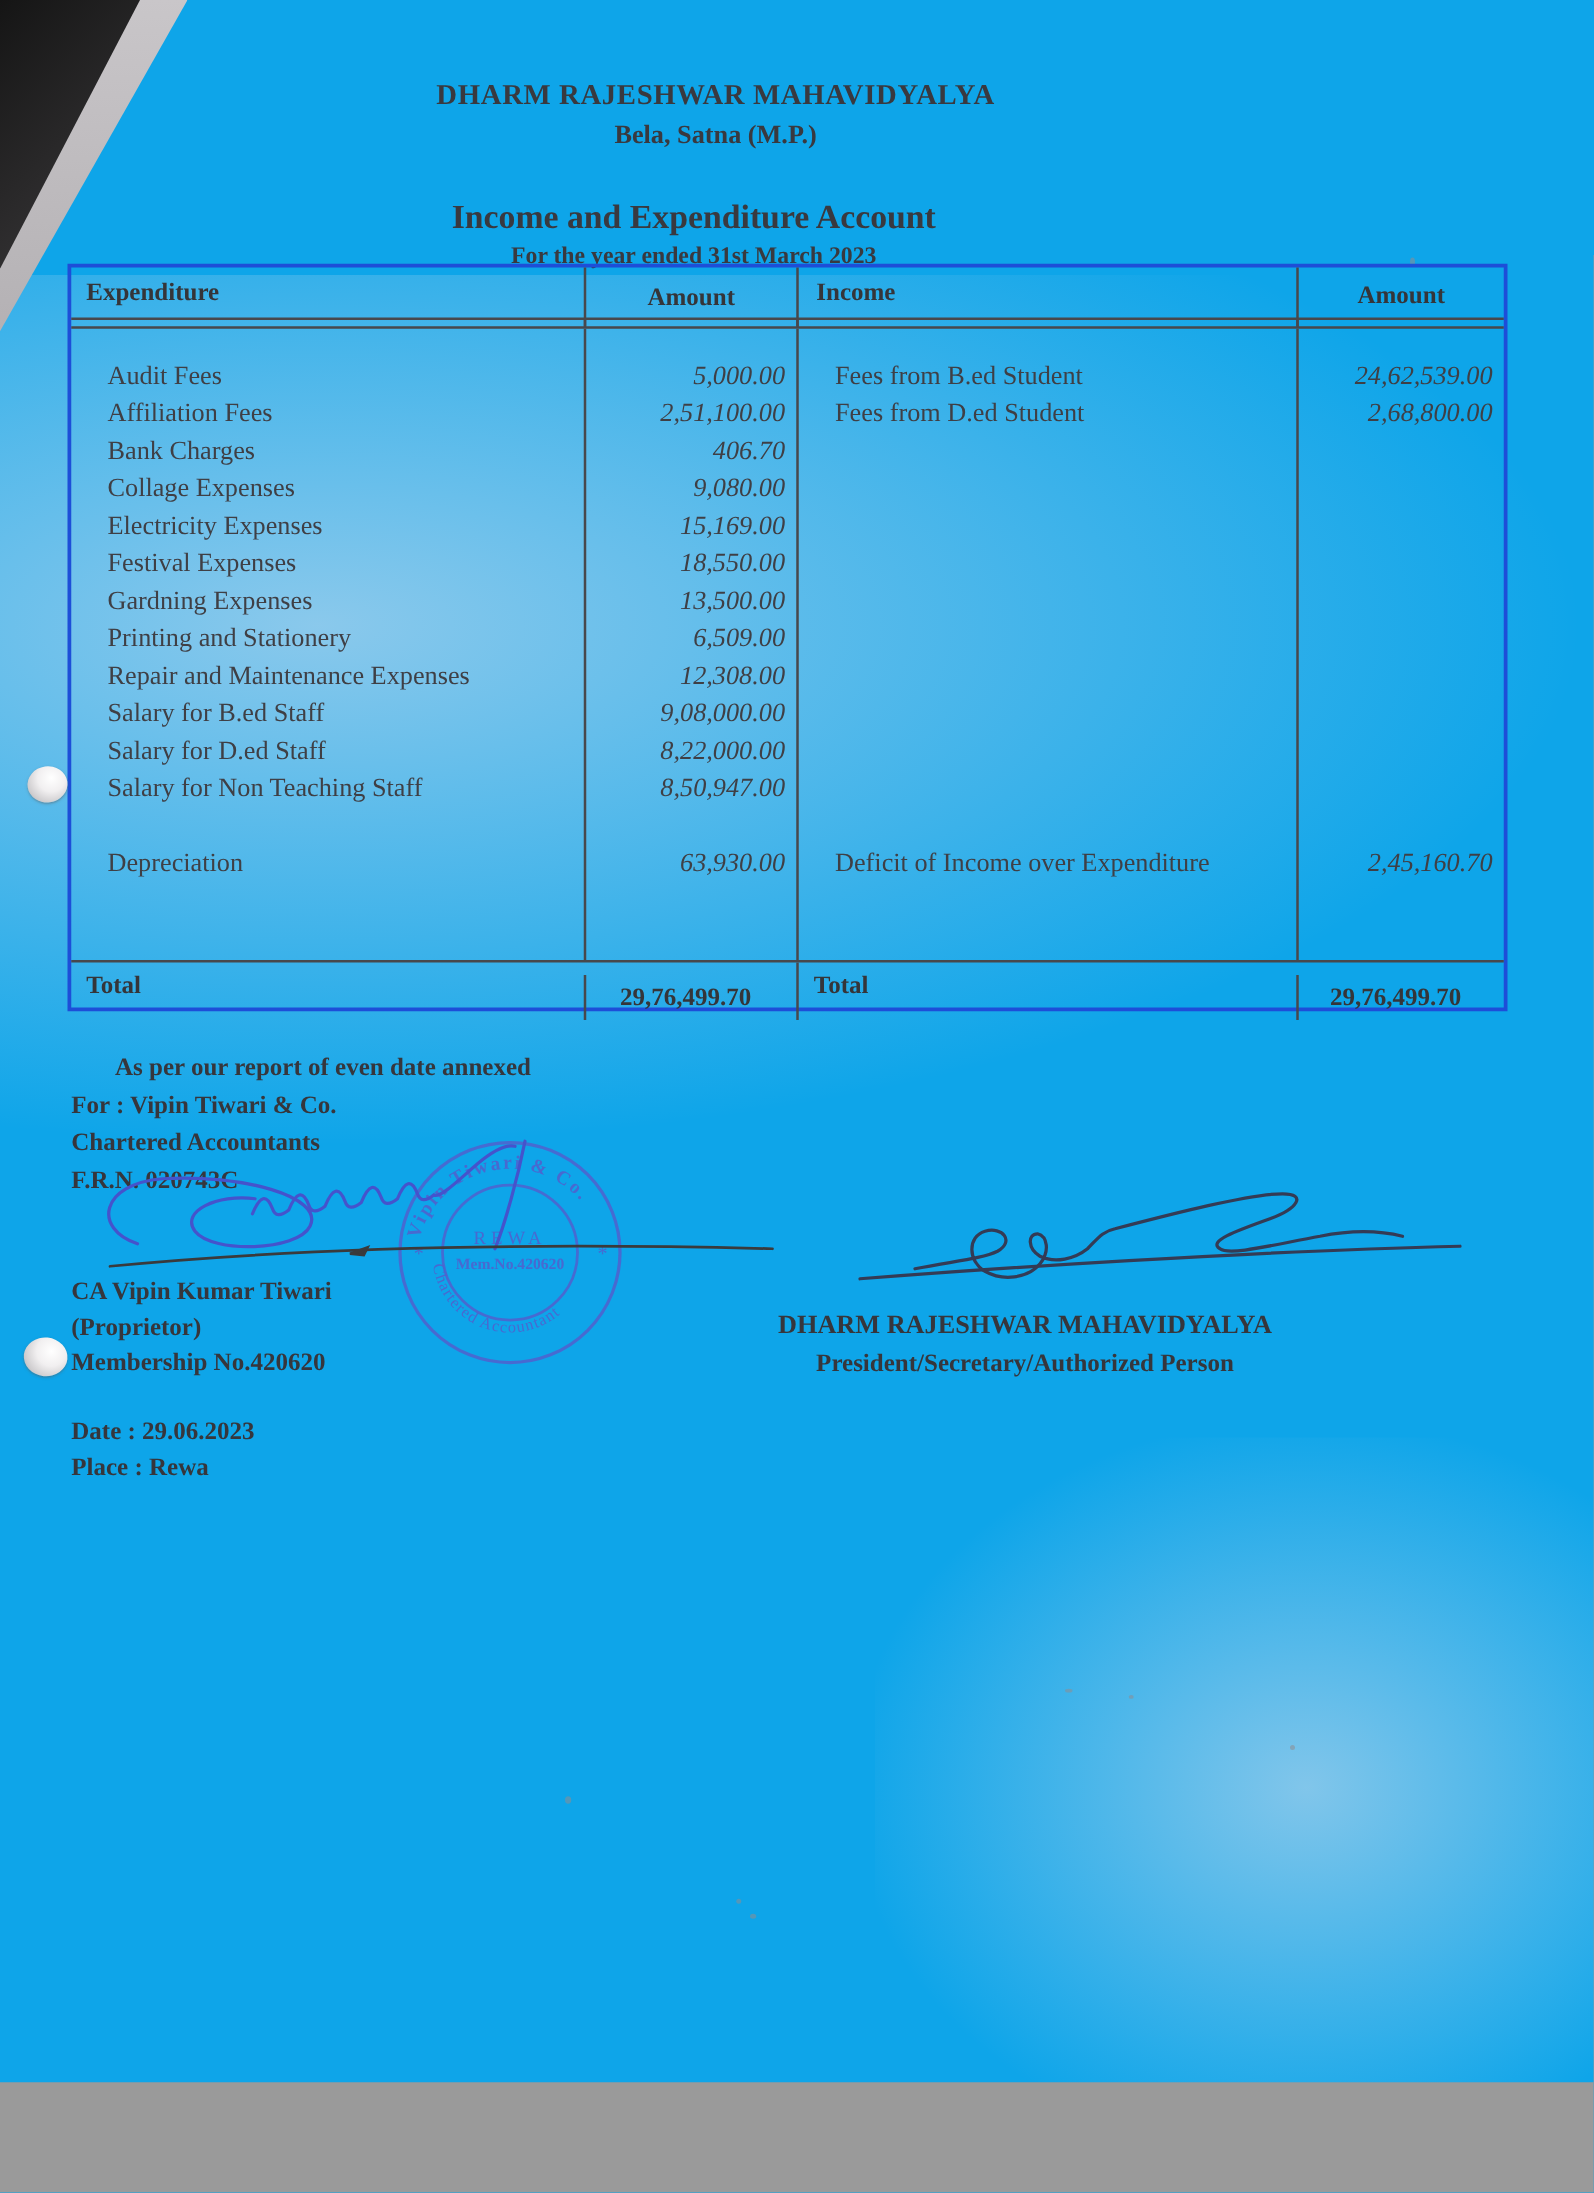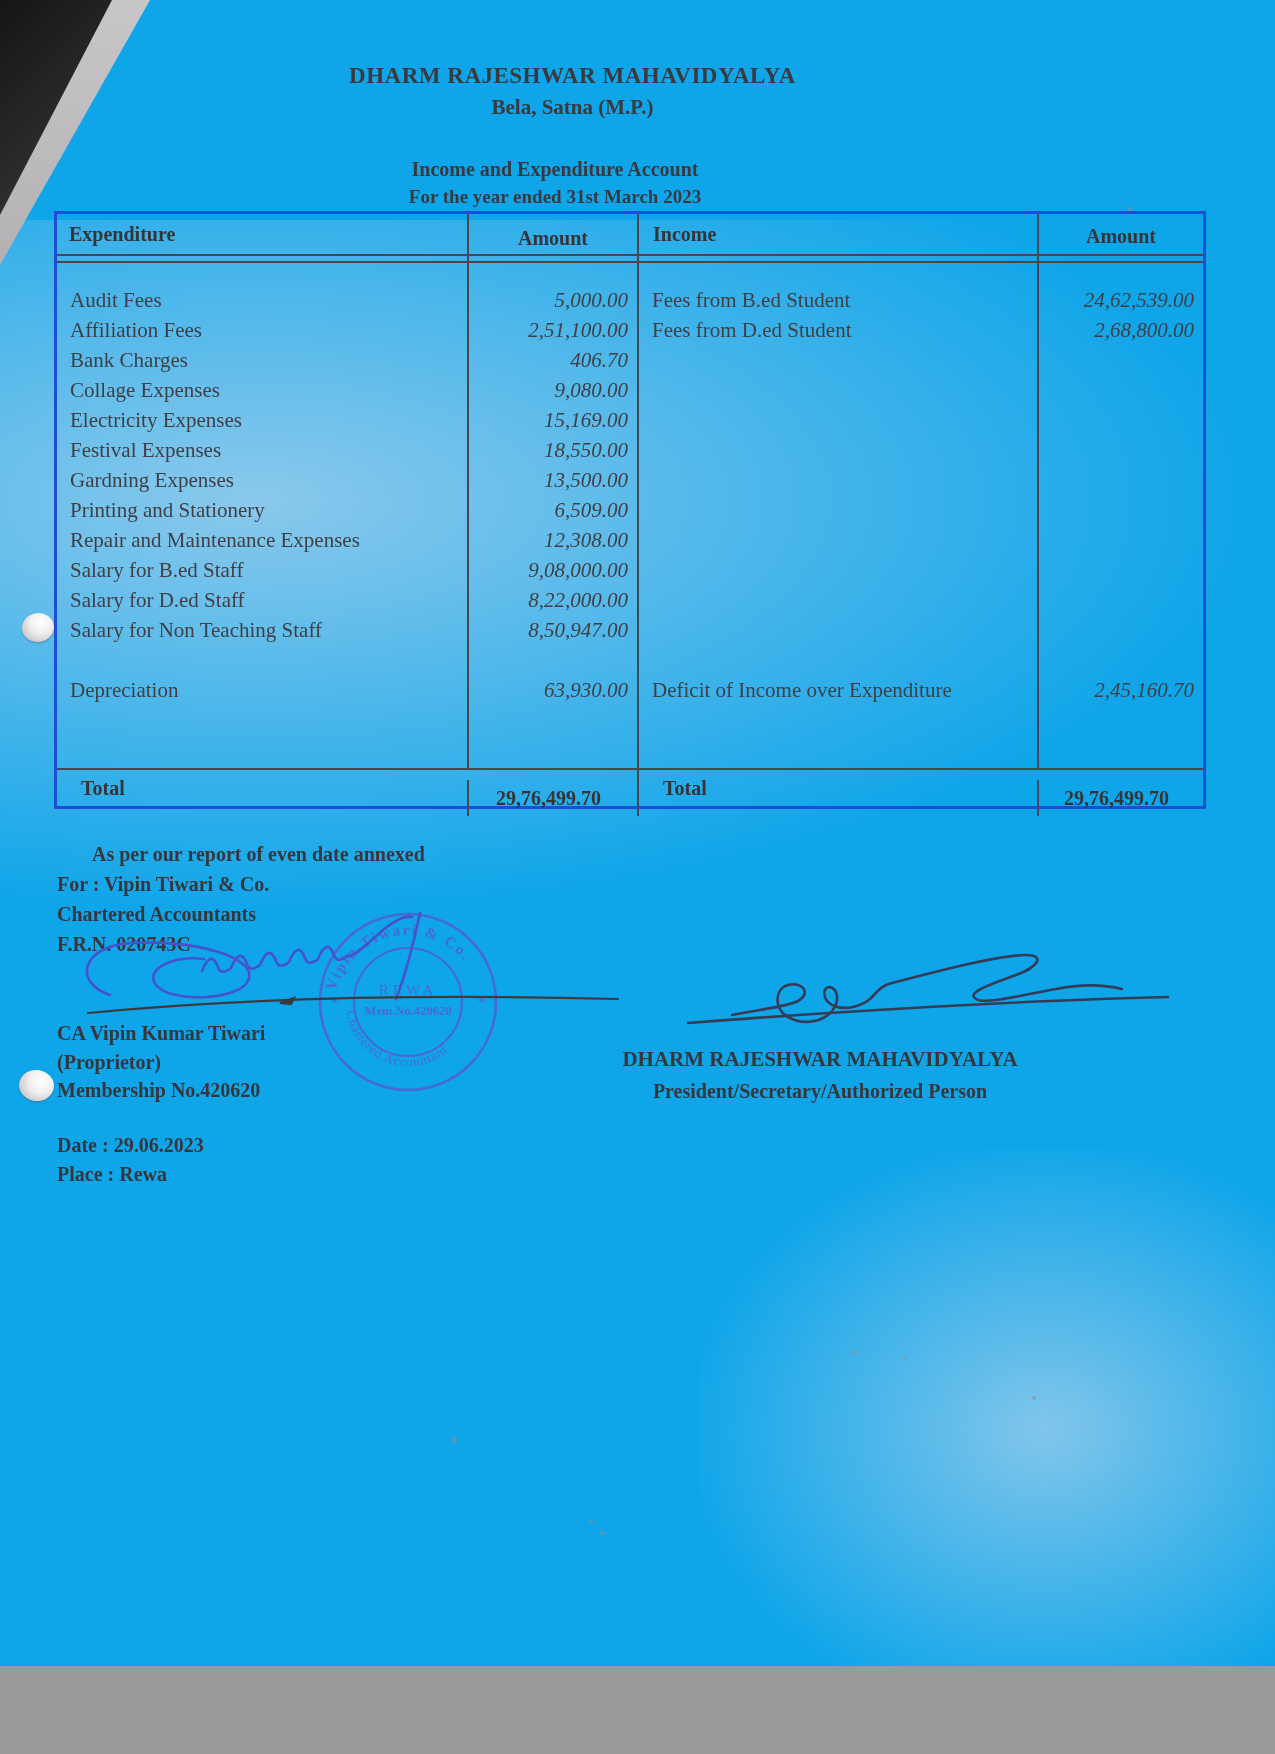--- a/index.html
+++ b/index.html
@@ -29,44 +29,44 @@
     box-shadow:0 1px 2px rgba(90,90,90,.5); }
   .blob-1 { left:22px; top:613px; width:32px; height:29px; transform:rotate(-8deg); }
   .blob-2 { left:19px; top:1070px; width:35px; height:31px; transform:rotate(6deg); }
   .speck { position:absolute; background:#8f8d90; border-radius:50%; opacity:.55; z-index:5; }
 
   
   .head-block { position:absolute; left:0; top:63px; width:1145px; text-align:center; z-index:10; }
   .org-name { font-size:23px; font-weight:bold; letter-spacing:.5px; color:#39393f; margin:0; }
   .org-loc  { font-size:21px; font-weight:bold; color:#39393f; margin:6px 0 0 0; }
   .doc-block { position:absolute; left:0; top:158px; width:1110px; text-align:center; z-index:10; }
-  .doc-title { font-size:20px; font-weight:bold; color:#39393f; margin:0; }
+  .doc-title { font-size:27px; font-weight:bold; color:#39393f; margin:0; }
   .doc-period{ font-size:19px; font-weight:bold; color:#39393f; margin:5px 0 0 0; }
 
   
   .acct-table { position:absolute; left:54px; top:211px; width:1146px; z-index:10;
     border:3px solid #1d4ed8; background:transparent; }
   .grid4 { display:grid; grid-template-columns:410px 170px 400px 166px; }
   .thead { height:40px; border-bottom:2px solid #48484c; }
   .th { font-size:20px; font-weight:bold; line-height:40px; color:#353539; }
   .th.c1 { padding-left:12px; }
   .th.c2 { text-align:center; line-height:48px; }
   .th.c3 { padding-left:14px; }
   .th.c4 { text-align:center; line-height:44px; }
   .bl { border-left:2px solid #48484c; }
   .gap-strip { height:5px; }
   .gap-strip > div { height:5px; }
   .tbody { border-top:2px solid #48484c; }
-  .colstack { height:505px; padding-top:22px; box-sizing:border-box; overflow:hidden; }
+  .colstack { height:505px; padding-top:22px; box-sizing:border-box; overflow:hidden;padding-left:16px; }
   .tline { height:30px; line-height:30px; font-size:21px; white-space:nowrap; color:#3f3f45; }
   .tline.lbl { padding-left:13px; }
   .tline.amt { padding-right:9px; text-align:right;font-style:italic; }
   .trow { height:36px; border-top:2px solid #48484c; }
   .td-total { font-size:20px; font-weight:bold; line-height:36px; color:#353539; }
-  .td-total.c1 { padding-left:24px; }
+  .td-total.c1 { padding-left:12px; }
   .td-total.amt { text-align:center; padding-right:9px;margin-top:10px; }
 
   
   .sig-left { position:absolute; left:57px; z-index:12; font-size:20px; font-weight:bold;
     color:#36363c; white-space:nowrap; }
   .l1 { top:843px;margin-left:35px; } .l2 { top:873px; } .l3 { top:903px; } .l4 { top:933px; }
   .l5 { top:1022px; } .l6 { top:1051px; } .l7 { top:1079px; }
   .l8 { top:1134px; } .l9 { top:1163px; }
 
   

